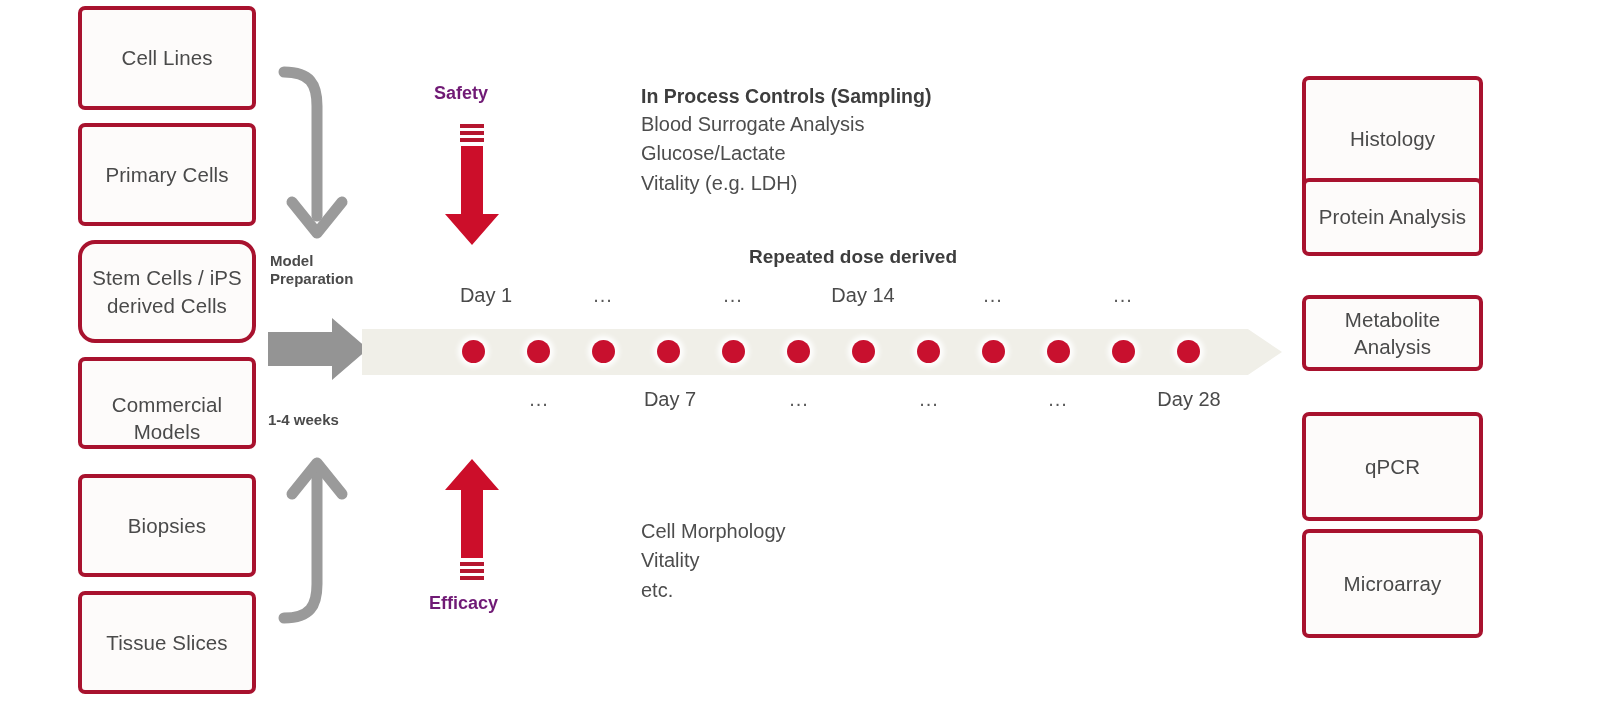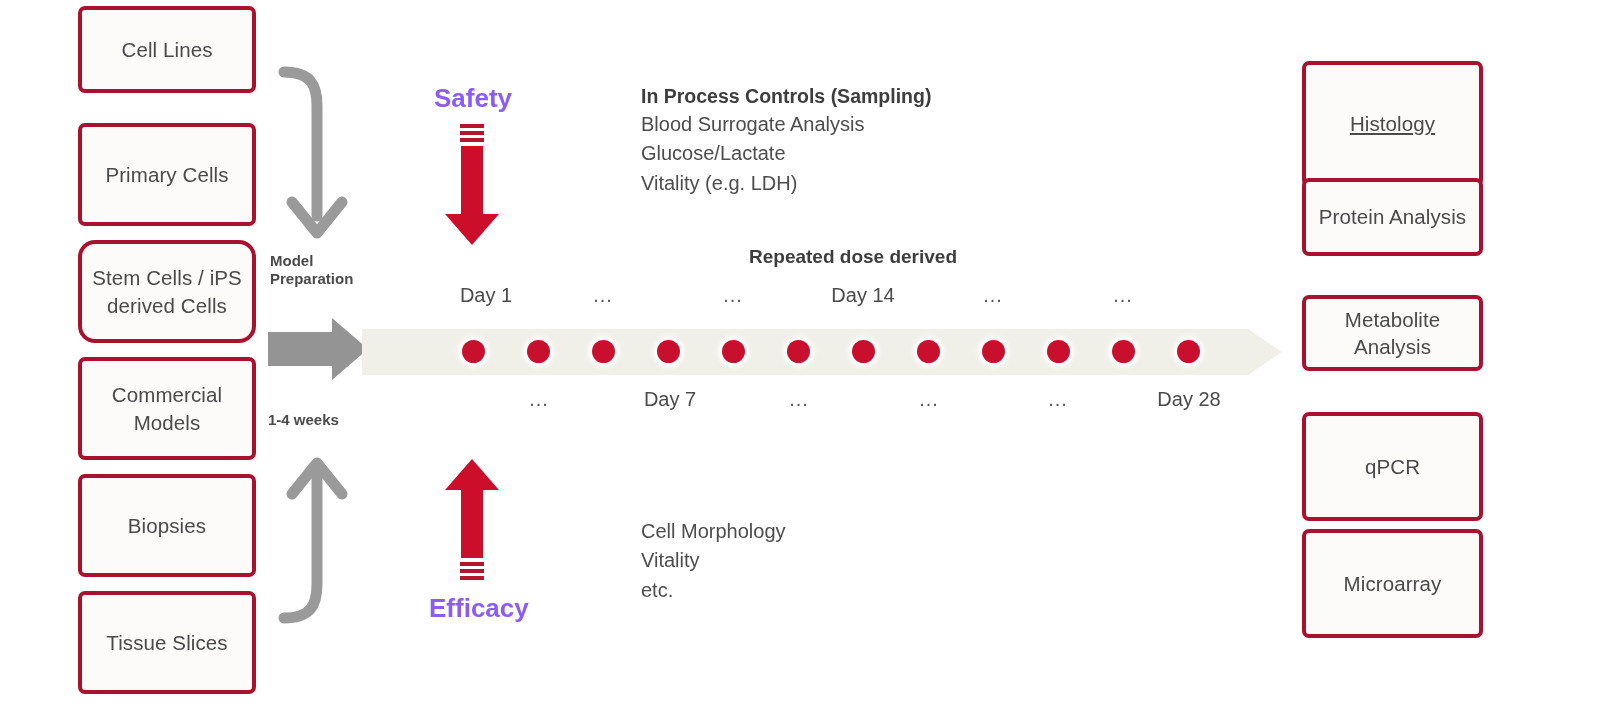--- a/index.html
+++ b/index.html
@@ -99,23 +99,23 @@
     font-weight: bold;
     color: #3d3d3d;
     white-space: nowrap;
   }
 
   
   .red-arrow { position: absolute; }
 
   .arrow-word {
     position: absolute;
-    font-size: 26px;
-    font-weight: bold;
-    color: #8b5cf6;
+    font-size: 18px;
+    font-weight: bold;
+    color: #701a75;
     white-space: nowrap;
   }
 
   
   .ipc-block { position: absolute; }
   .ipc-head {
     font-size: 19.5px;
     font-weight: bold;
     color: #3d3d3d;
     margin-bottom: 2px;
@@ -126,31 +126,31 @@
     color: #4d4d4d;
     line-height: 1.47;
     white-space: nowrap;
   }
 </style>
 </head>
 <body>
 
 <div id="canvas">
 
-  <div class="model-box" style="top:6px;height:87px;">
+  <div class="model-box" style="top:6px;height:104px;">
     <span class="box-label">Cell Lines</span>
   </div>
   <div class="model-box" style="top:123px;height:103px;">
     <span class="box-label">Primary Cells</span>
   </div>
   <div class="model-box" style="top:240px;height:103px;border-radius:17px;">
     <span class="box-label">Stem Cells /
 iPS derived Cells</span>
   </div>
-  <div class="model-box" style="top:357px;height:103px;">
+  <div class="model-box" style="top:357px;height:92px;align-items:flex-end;">
     <span class="box-label">Commercial
 Models</span>
   </div>
   <div class="model-box" style="top:474px;height:103px;">
     <span class="box-label">Biopsies</span>
   </div>
   <div class="model-box" style="top:591px;height:103px;">
     <span class="box-label">Tissue Slices</span>
   </div>
 
@@ -229,21 +229,21 @@
   </svg>
 
   <div class="arrow-word" style="left:429px; top:593px;">Efficacy</div>
 
   <div class="ipc-block" style="left:641px; top:517px;">
     <div class="ipc-line">Cell Morphology</div>
     <div class="ipc-line">Vitality</div>
     <div class="ipc-line">etc.</div>
   </div>
 
-  <div class="readout-box" style="top:61px;height:126px;text-decoration:underline;">
+  <div class="readout-box" style="top:76px;height:126px;">
     <span class="box-label">Histology</span>
   </div>
   <div class="readout-box" style="top:178px;height:78px;">
     <span class="box-label">Protein Analysis</span>
   </div>
   <div class="readout-box" style="top:295px;height:76px;">
     <span class="box-label">Metabolite
 Analysis</span>
   </div>
   <div class="readout-box" style="top:412px;height:109px;">

